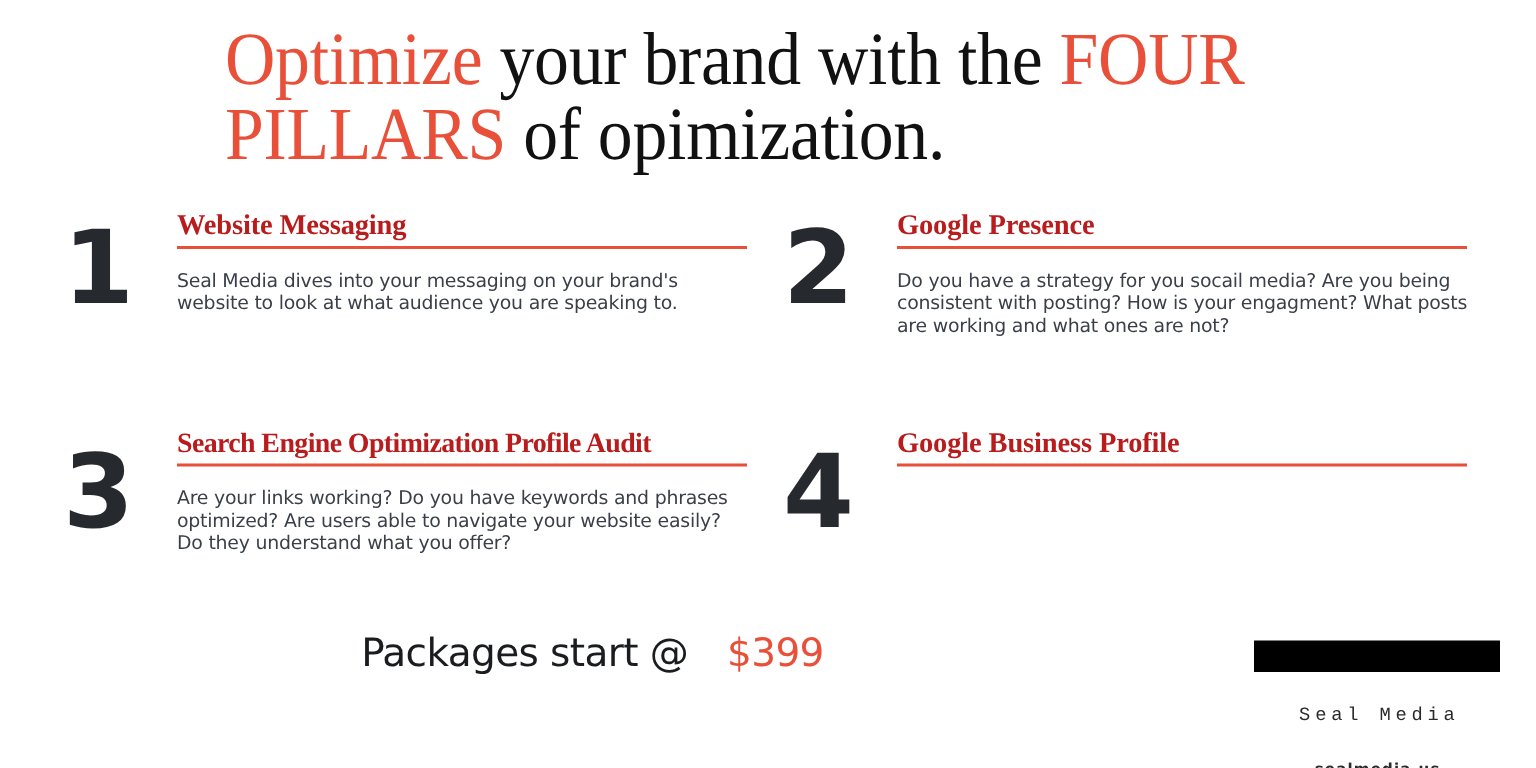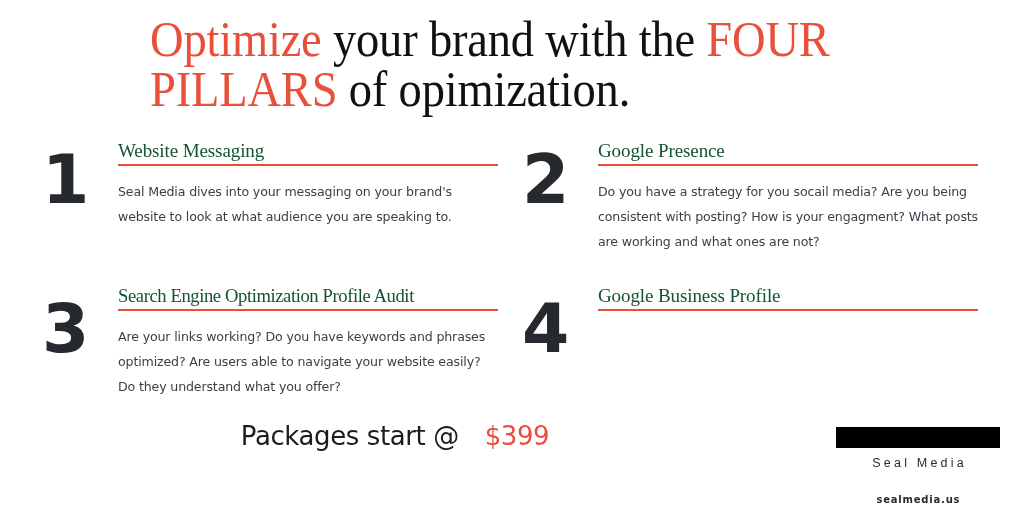--- a/index.html
+++ b/index.html
@@ -73,36 +73,36 @@
   .pillar-body {
     position: absolute;
     left: 76px;
     top: 0;
     width: 382px;
   }
   .pillar-heading {
     font-family: "Liberation Serif", serif;
     font-size: 19px;
     line-height: 22px;
-    font-weight: normal;
-    color: #14532d;
+    font-weight: bold;
+    color: #b91c1c;
     letter-spacing: -0.1px;
     white-space: nowrap;
   }
   .pillar-rule {
     width: 380px;
     height: 1.6px;
     background: #E8503A;
     margin-top: 2px;
     margin-bottom: 5px;
   }
   .pillar-text {
     font-family: "DejaVu Sans", sans-serif;
     font-size: 12.6px;
-    line-height: 25px;
+    line-height: 15px;
     color: #3A3F48;
     letter-spacing: -0.15px;
     margin-top: 13px;
   }
 
   
   .pillar-heading.tight {
     letter-spacing: -0.4px;
     font-size: 18.6px;
   }
@@ -131,22 +131,22 @@
     top: 427px;
     width: 164px;
     text-align: center;
   }
   .logo-bar {
     width: 164px;
     height: 21px;
     background: #000000;
   }
   .logo-name {
-    margin-top: 8px;
-    font-family: Liberation Sans, sans-serif;
+    margin-top: 22px;
+    font-family: Liberation Mono, monospace;
     font-size: 12.5px;
     line-height: 15px;
     color: #2A2A2A;
     letter-spacing: 3.2px;
     text-indent: 3.2px;
   }
   .logo-url {
     margin-top: 23px;
     font-family: "DejaVu Sans", sans-serif;
     font-size: 10px;

